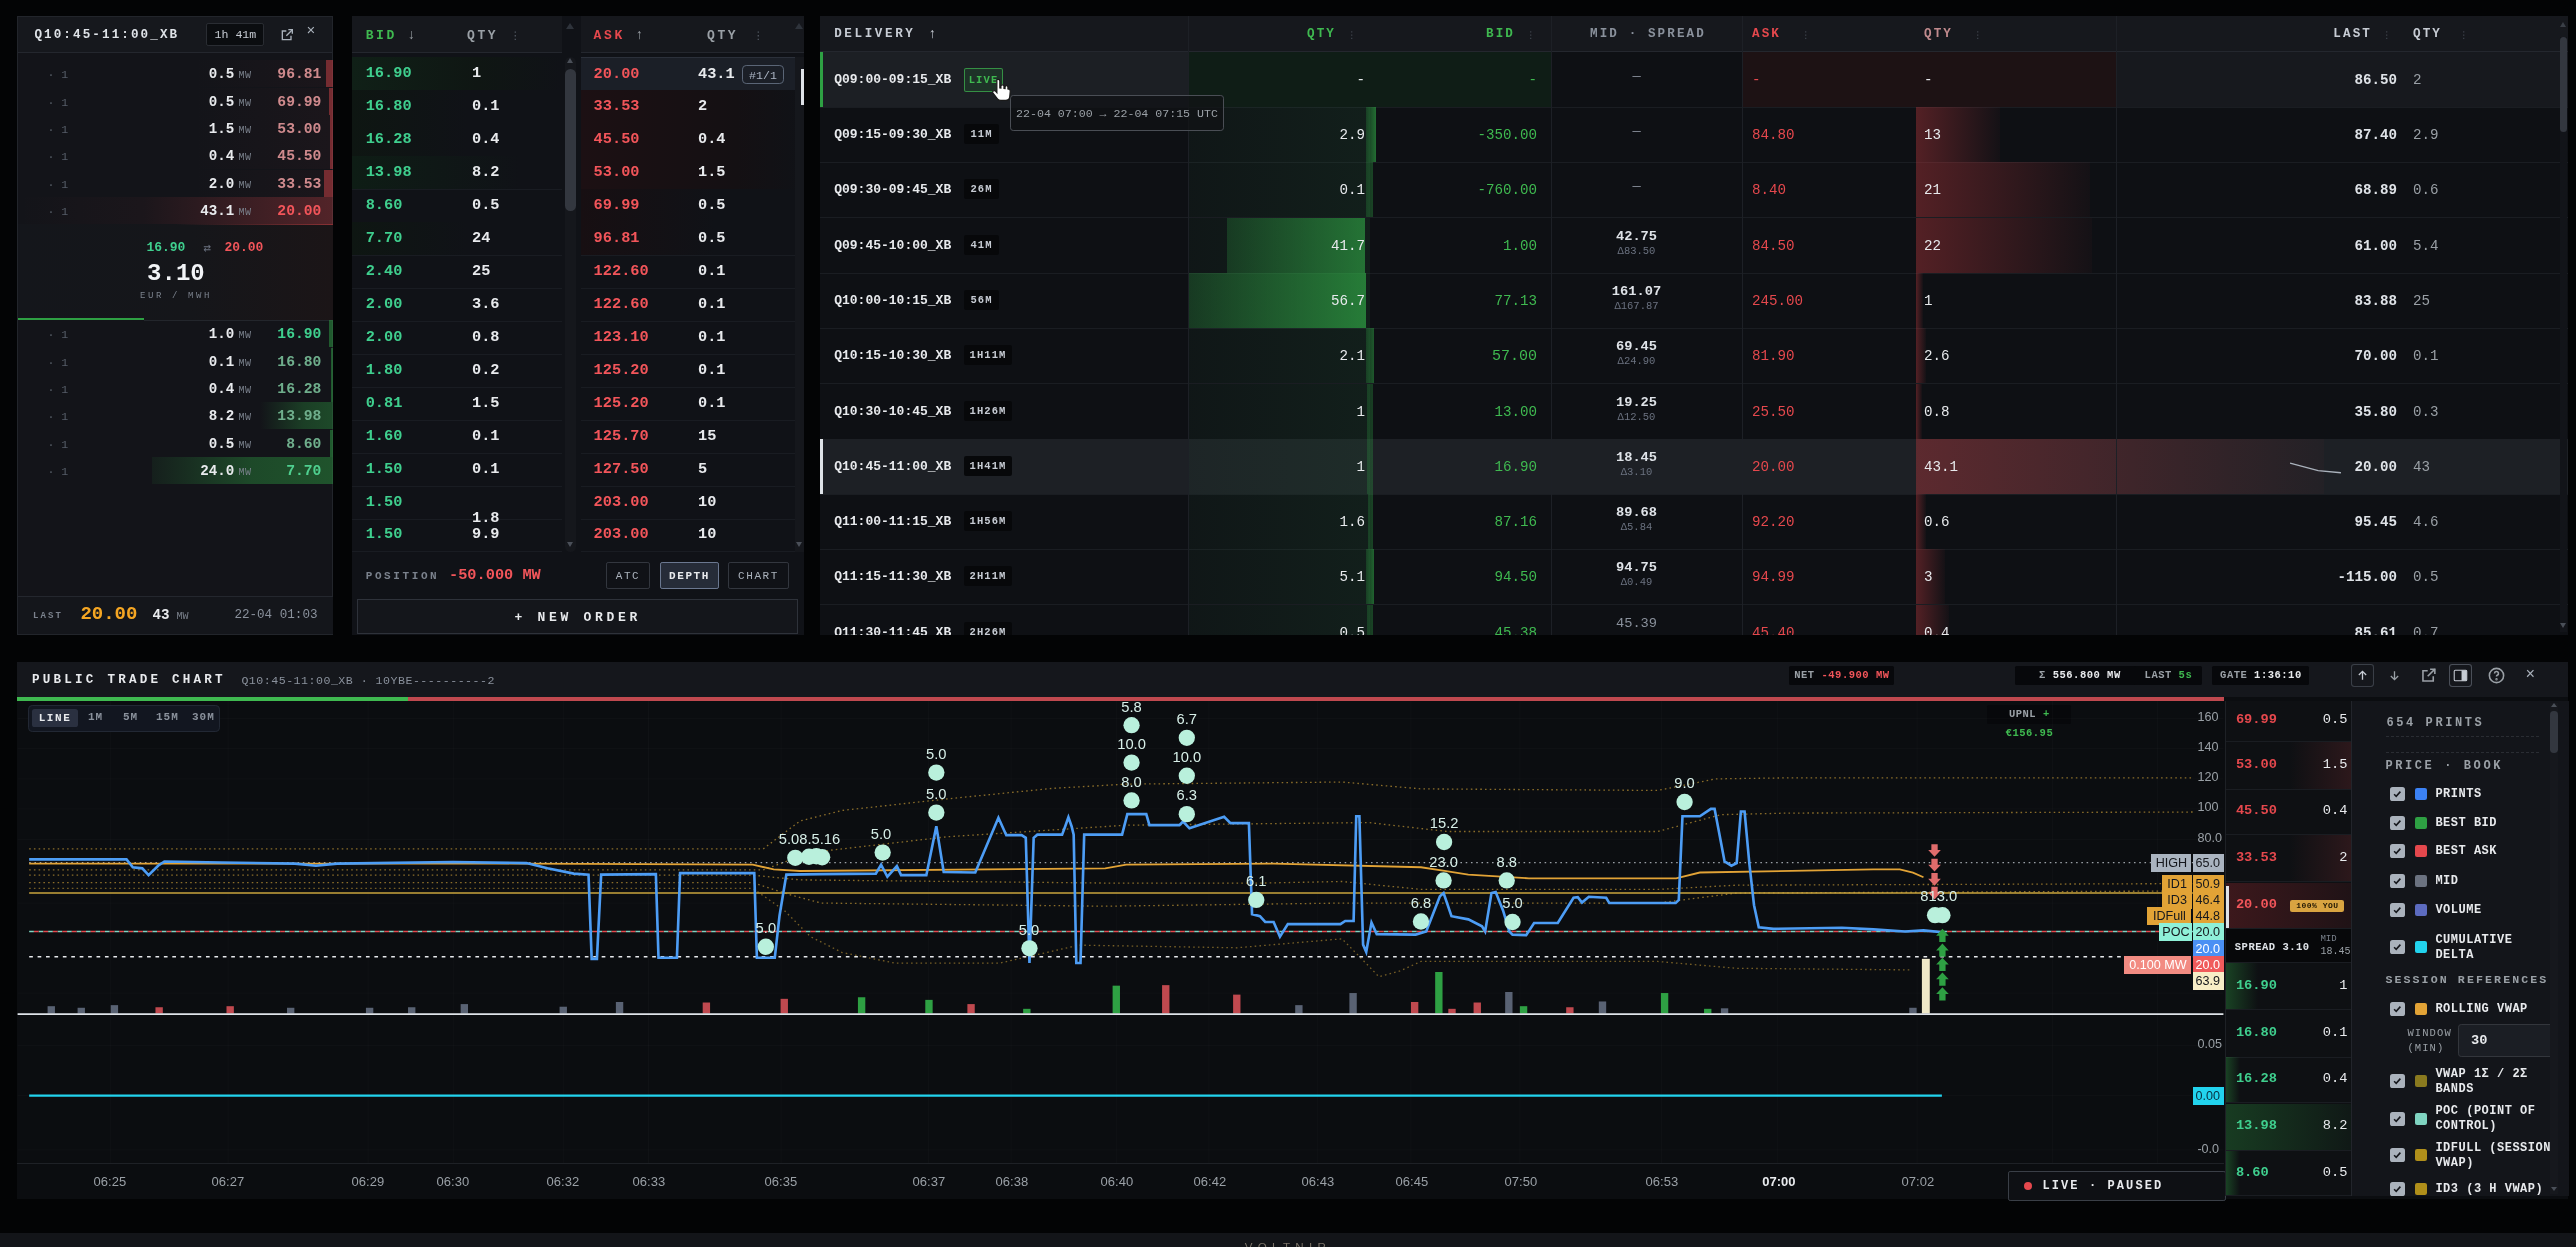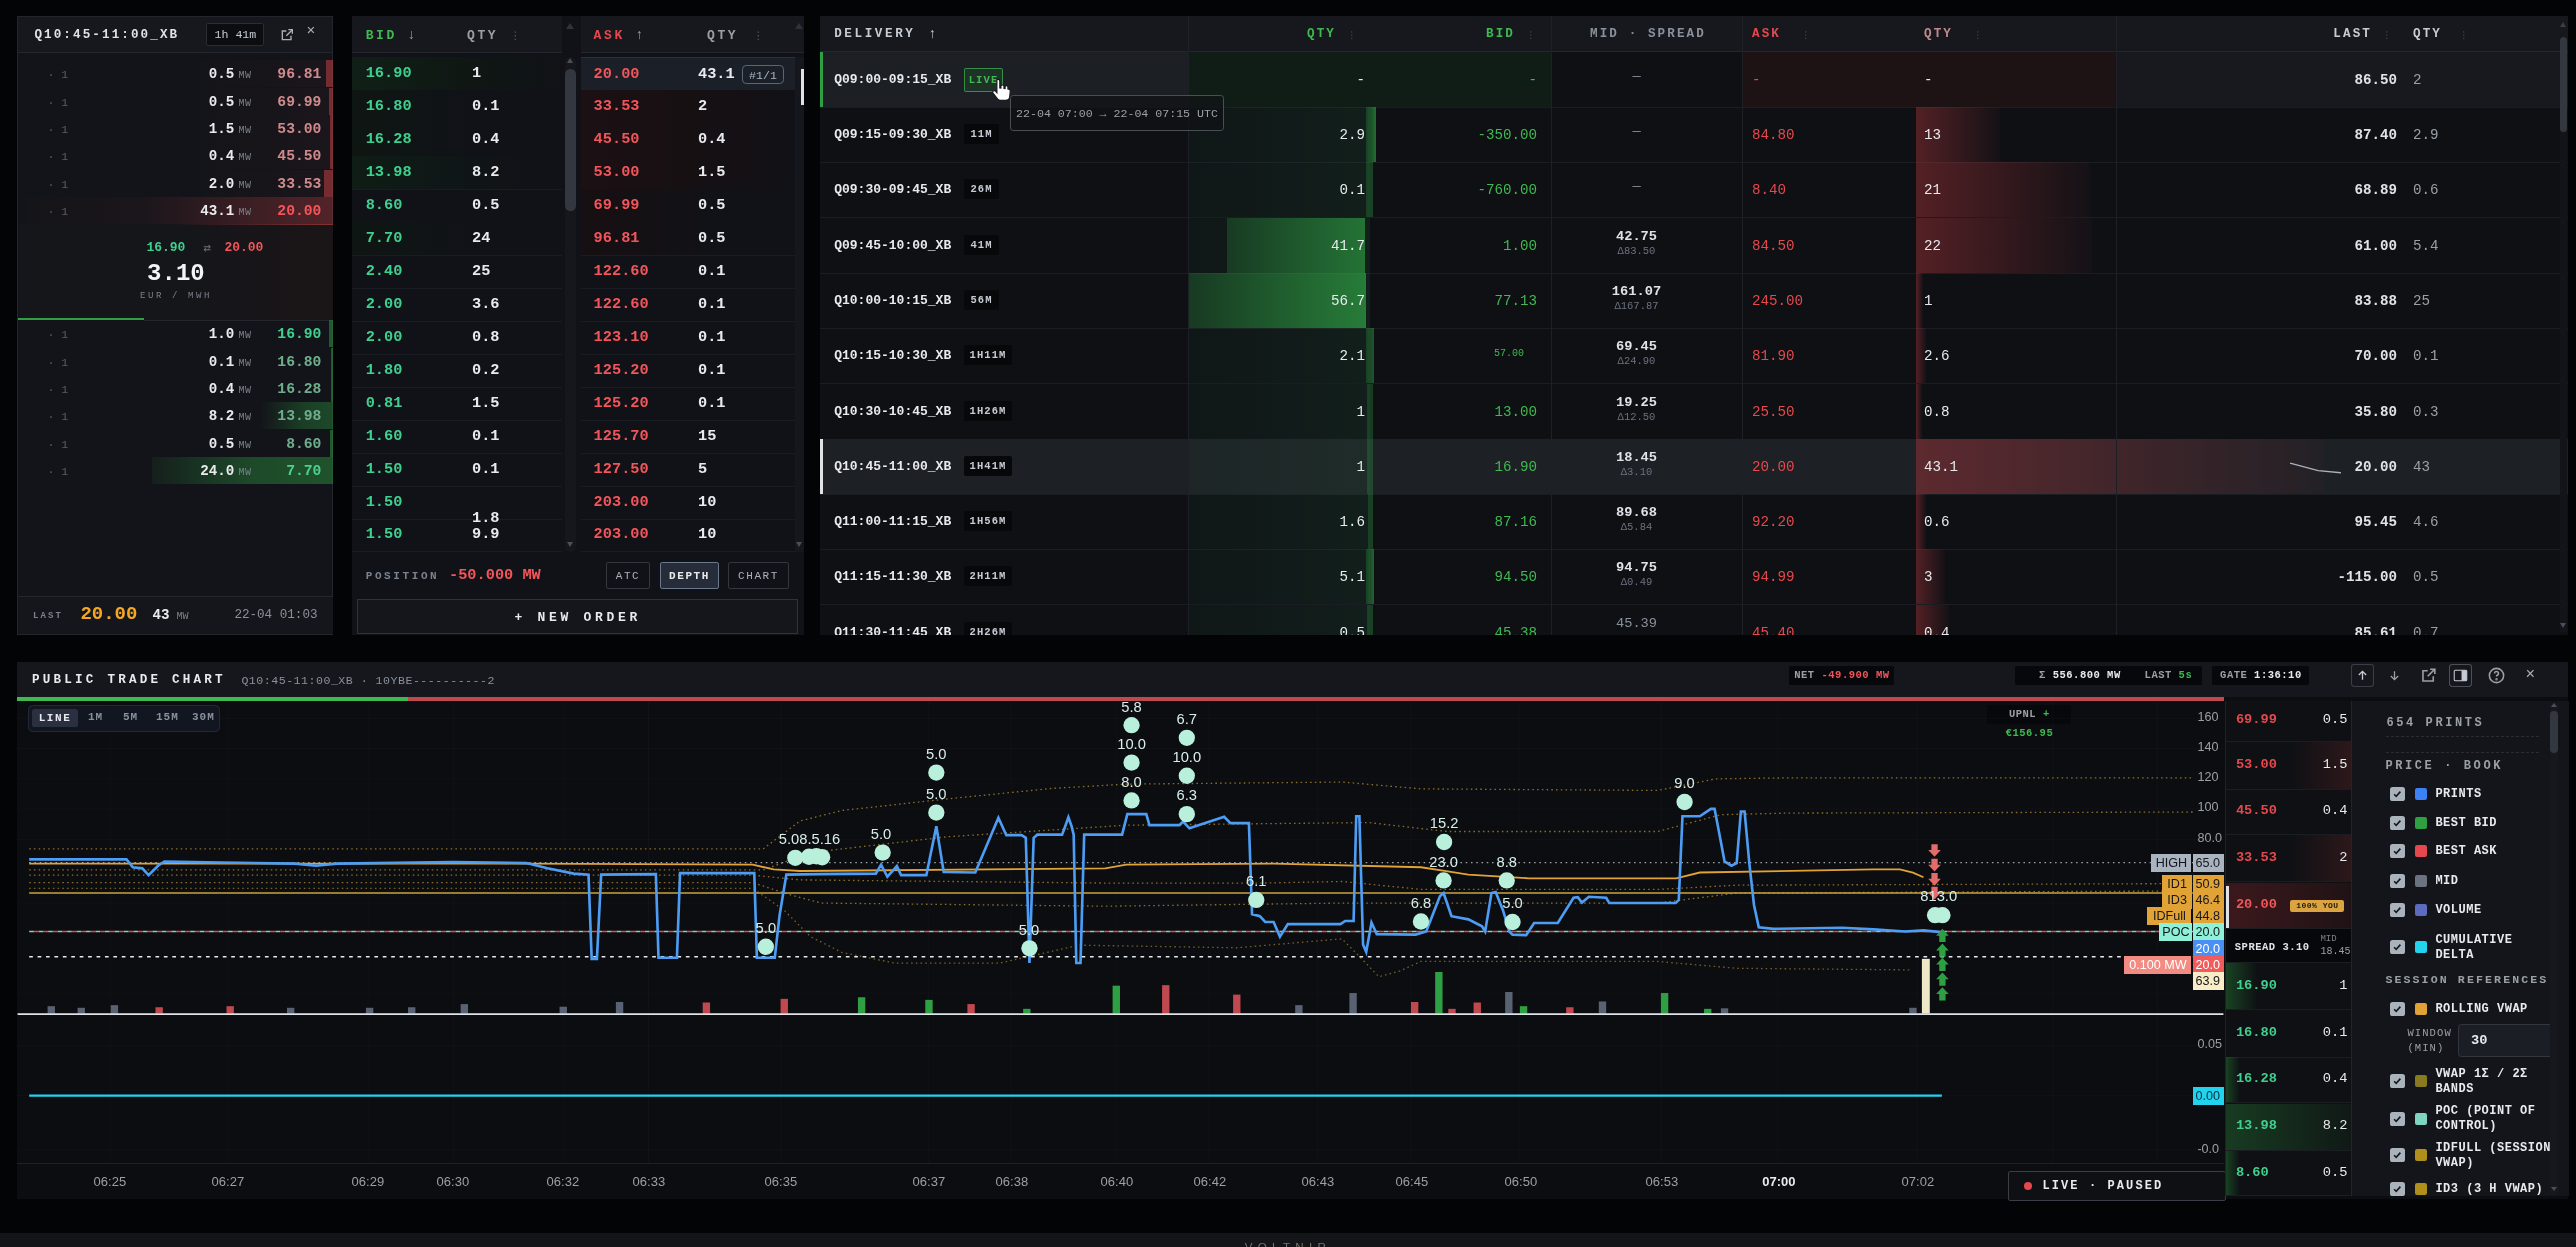--- a/index.html
+++ b/index.html
@@ -368,21 +368,21 @@
 <div class="p r" style="left:1422px;top:19.5px;width:155px;color:#dfe3e8;font-size:14.2px;font-weight:bold;">83.88</div>
 <div class="p" style="left:1593px;top:19.5px;color:#9aa0a6;font-size:14.2px;">25</div>
 </div>
 <div class="p" style="left:0;top:312px;width:1748px;height:55px;border-bottom:0.5px solid #1a1d22;">
 <div class="p" style="left:368px;top:0;width:182px;height:100%;background:linear-gradient(90deg,rgba(36,99,59,0.08),rgba(36,99,59,0.18));"></div>
 <div class="p" style="left:546px;top:0;width:8.4px;height:100%;background:linear-gradient(90deg,rgba(46,160,67,0.25),rgba(46,160,67,0.50));"></div>
 <div class="p" style="left:1096px;top:0;width:9.5px;height:100%;background:linear-gradient(90deg,rgba(180,55,60,0.42),rgba(180,55,60,0.04));"></div>
 <div class="p" style="left:14.2px;top:20px;color:#e8eaed;font-size:13px;font-weight:bold;">Q10:15-10:30_XB</div>
 <div class="p" style="left:144px;top:17.4px;width:48px;height:20px;background:#07080a;border-radius:2.1px;color:#c7ccd4;font-size:10.5px;letter-spacing:1.1px;font-weight:bold;line-height:20px;text-align:center;">1H11M</div>
 <div class="p r" style="left:390px;top:19.5px;width:155px;color:#e8eaed;font-size:14.2px;">2.1</div>
-<div class="p r" style="left:556px;top:19.5px;width:148px;color:#3fb950;font-size:10px;">57.00</div>
+<div class="p r" style="left:569px;top:19.5px;width:148px;color:#3fb950;font-size:15px;">57.00</div>
 <div class="p" style="left:732px;top:10.5px;width:169px;text-align:center;color:#dfe3e8;font-size:13.7px;font-weight:bold;">69.45</div>
 <div class="p" style="left:732px;top:27px;width:169px;text-align:center;color:#6b7280;font-size:10.5px;">Δ24.90</div>
 <div class="p" style="left:932px;top:19.5px;color:#e5484d;font-size:14.2px;">81.90</div>
 <div class="p" style="left:1104px;top:19.5px;color:#e8eaed;font-size:14.2px;">2.6</div>
 <div class="p r" style="left:1422px;top:19.5px;width:155px;color:#dfe3e8;font-size:14.2px;font-weight:bold;">70.00</div>
 <div class="p" style="left:1593px;top:19.5px;color:#9aa0a6;font-size:14.2px;">0.1</div>
 </div>
 <div class="p" style="left:0;top:368px;width:1748px;height:55px;border-bottom:0.5px solid #1a1d22;">
 <div class="p" style="left:368px;top:0;width:182px;height:100%;background:linear-gradient(90deg,rgba(36,99,59,0.08),rgba(36,99,59,0.18));"></div>
 <div class="p" style="left:547px;top:0;width:6.3px;height:100%;background:linear-gradient(90deg,rgba(46,160,67,0.25),rgba(46,160,67,0.32));"></div>
@@ -678,21 +678,21 @@
 <div class="p" style="left:404px;top:512px;width:63px;text-align:center;color:#9aa0a6;font-size:13px;font-family:'Liberation Sans',sans-serif;">06:30</div>
 <div class="p" style="left:514px;top:512px;width:63px;text-align:center;color:#9aa0a6;font-size:13px;font-family:'Liberation Sans',sans-serif;">06:32</div>
 <div class="p" style="left:600px;top:512px;width:63px;text-align:center;color:#9aa0a6;font-size:13px;font-family:'Liberation Sans',sans-serif;">06:33</div>
 <div class="p" style="left:732px;top:512px;width:63px;text-align:center;color:#9aa0a6;font-size:13px;font-family:'Liberation Sans',sans-serif;">06:35</div>
 <div class="p" style="left:880px;top:512px;width:63px;text-align:center;color:#9aa0a6;font-size:13px;font-family:'Liberation Sans',sans-serif;">06:37</div>
 <div class="p" style="left:963px;top:512px;width:63px;text-align:center;color:#9aa0a6;font-size:13px;font-family:'Liberation Sans',sans-serif;">06:38</div>
 <div class="p" style="left:1068px;top:512px;width:63px;text-align:center;color:#9aa0a6;font-size:13px;font-family:'Liberation Sans',sans-serif;">06:40</div>
 <div class="p" style="left:1161px;top:512px;width:63px;text-align:center;color:#9aa0a6;font-size:13px;font-family:'Liberation Sans',sans-serif;">06:42</div>
 <div class="p" style="left:1269px;top:512px;width:63px;text-align:center;color:#9aa0a6;font-size:13px;font-family:'Liberation Sans',sans-serif;">06:43</div>
 <div class="p" style="left:1363px;top:512px;width:63px;text-align:center;color:#9aa0a6;font-size:13px;font-family:'Liberation Sans',sans-serif;">06:45</div>
-<div class="p" style="left:1472px;top:512px;width:63px;text-align:center;color:#9aa0a6;font-size:13px;font-family:'Liberation Sans',sans-serif;">06:50</div>
+<div class="p" style="left:1472px;top:512px;width:63px;text-align:center;color:#9aa0a6;font-size:13px;font-family:'Liberation Sans',sans-serif;">07:50</div>
 <div class="p" style="left:1613px;top:512px;width:63px;text-align:center;color:#9aa0a6;font-size:13px;font-family:'Liberation Sans',sans-serif;">06:53</div>
 <div class="p" style="left:1730px;top:512px;width:63px;text-align:center;color:#e8eaed;font-weight:bold;font-size:13px;font-family:'Liberation Sans',sans-serif;">07:00</div>
 <div class="p" style="left:1869px;top:512px;width:63px;text-align:center;color:#9aa0a6;font-size:13px;font-family:'Liberation Sans',sans-serif;">07:02</div>
 <div class="p" style="left:1991px;top:509px;width:218px;height:29.5px;background:#0e1014;border:0.5px solid #3a3f47;border-radius:2.1px;box-sizing:border-box;">
 <div class="p" style="left:14.7px;top:10px;width:8.4px;height:8.4px;border-radius:50%;background:#e5484d;"></div>
 <div class="p" style="left:33px;top:6.8px;color:#e8eaed;font-size:12px;letter-spacing:2.1px;font-weight:bold;">LIVE · PAUSED</div>
 </div>
 <div class="p" style="left:2208px;top:39px;width:125px;height:495px;background:#0e1013;border-left:0.5px solid #1e2126;">
 <div class="p" style="left:0;top:0px;width:125px;height:41px;border-bottom:0.5px solid #1a1d22;box-sizing:border-box;">
 <div class="p" style="left:9.5px;top:11px;color:#e5484d;font-size:13.7px;font-weight:bold;">69.99</div>

